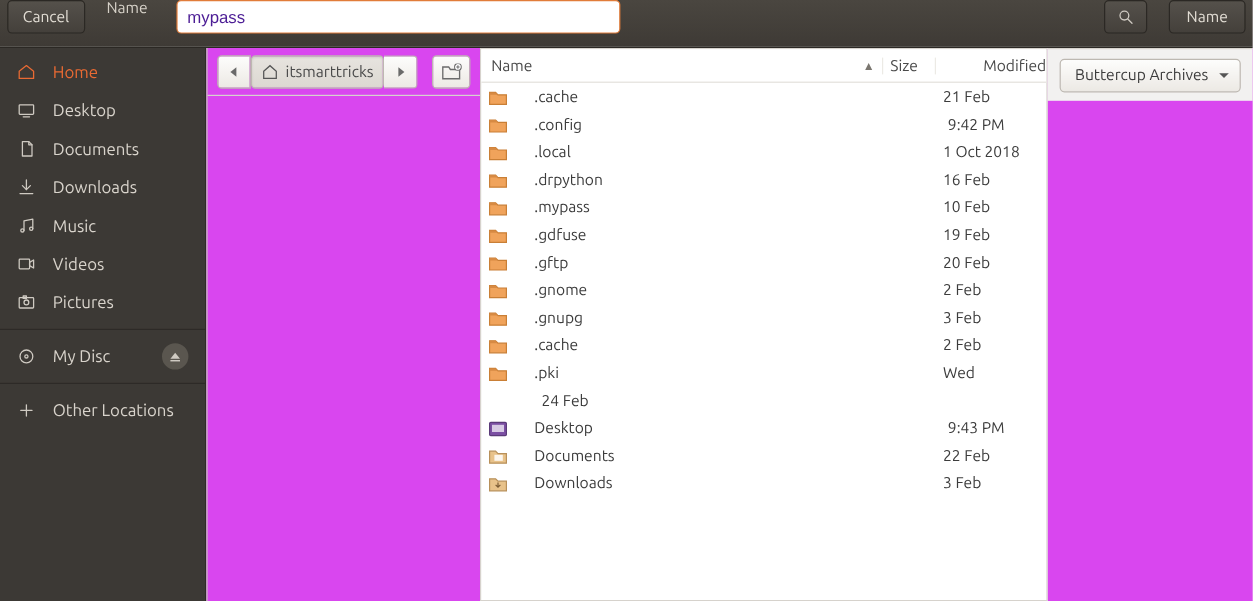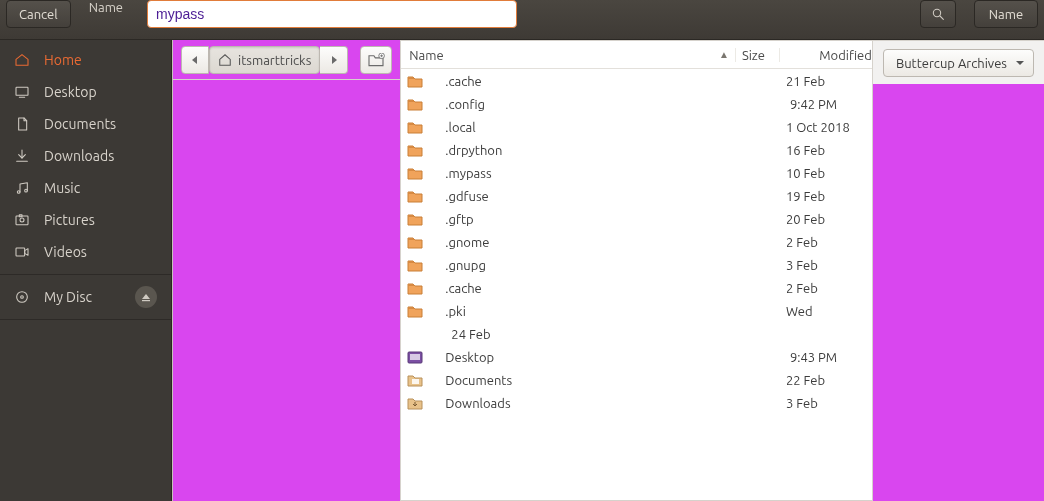--- a/index.html
+++ b/index.html
@@ -127,50 +127,58 @@
        <svg class="ico" viewBox="0 0 24 24">
               <path d="M9 18V6l11-2v12"></path>
               <circle cx="7" cy="18" r="2"></circle>
               <circle cx="18" cy="16" r="2"></circle>
             </svg>
        <span class="lbl">Music</span>
 
      </div>
           <div class="srow">
        <svg class="ico" viewBox="0 0 24 24">
+              <rect x="3" y="6" width="13" height="12" rx="1"></rect>
+              <path d="M16 10l5-3v10l-5-3z"></path>
+            </svg>
+       <span class="lbl">Videos</span>
+
+     </div>
+          <div class="srow">
+       <svg class="ico" viewBox="0 0 24 24">
               <rect x="3" y="6" width="18" height="13" rx="1"></rect>
               <circle cx="12" cy="12" r="3"></circle>
               <rect x="8" y="4" width="4" height="3"></rect>
             </svg>
        <span class="lbl">Pictures</span>
-
-     </div>
-          <div class="srow">
-       <svg class="ico" viewBox="0 0 24 24">
-              <rect x="3" y="6" width="13" height="12" rx="1"></rect>
-              <path d="M16 10l5-3v10l-5-3z"></path>
-            </svg>
-       <span class="lbl">Videos</span>
 
      </div>
           <div class="sep"></div>
           <div class="srow">
        <svg class="ico" viewBox="0 0 24 24">
               <circle cx="12" cy="12" r="8"></circle>
               <circle cx="12" cy="12" r="2"></circle>
             </svg>
        <span class="lbl">My Disc</span>
        <span class="eject">
          <svg width="10" height="10" viewBox="0 0 10 10">
            <path d="M5 2 L9 7 H1 Z" fill="#cfcac2" stroke="none"></path>
                 <rect x="1" y="8" width="8" height="1.2" fill="#cfcac2" stroke="none"></rect>
          </svg>
             </span>
      </div>
           <div class="sep"></div>
+          <div class="srow">
+       <svg class="ico" viewBox="0 0 24 24">
+              <line x1="12" y1="5" x2="12" y2="19"></line>
+              <line x1="5" y1="12" x2="19" y2="12"></line>
+            </svg>
+       <span class="lbl">Other Locations</span>
+
+     </div>
         </div>
     </div>
 
     <div class="main">
 
       <div class="pathbar">
         <div class="pbtn-group">
           <div class="pbtn">
             <svg width="10" height="10" viewBox="0 0 10 10">
               <path d="M7 1 L2 5 L7 9 Z" fill="#6a6a6a" stroke="none"></path>

